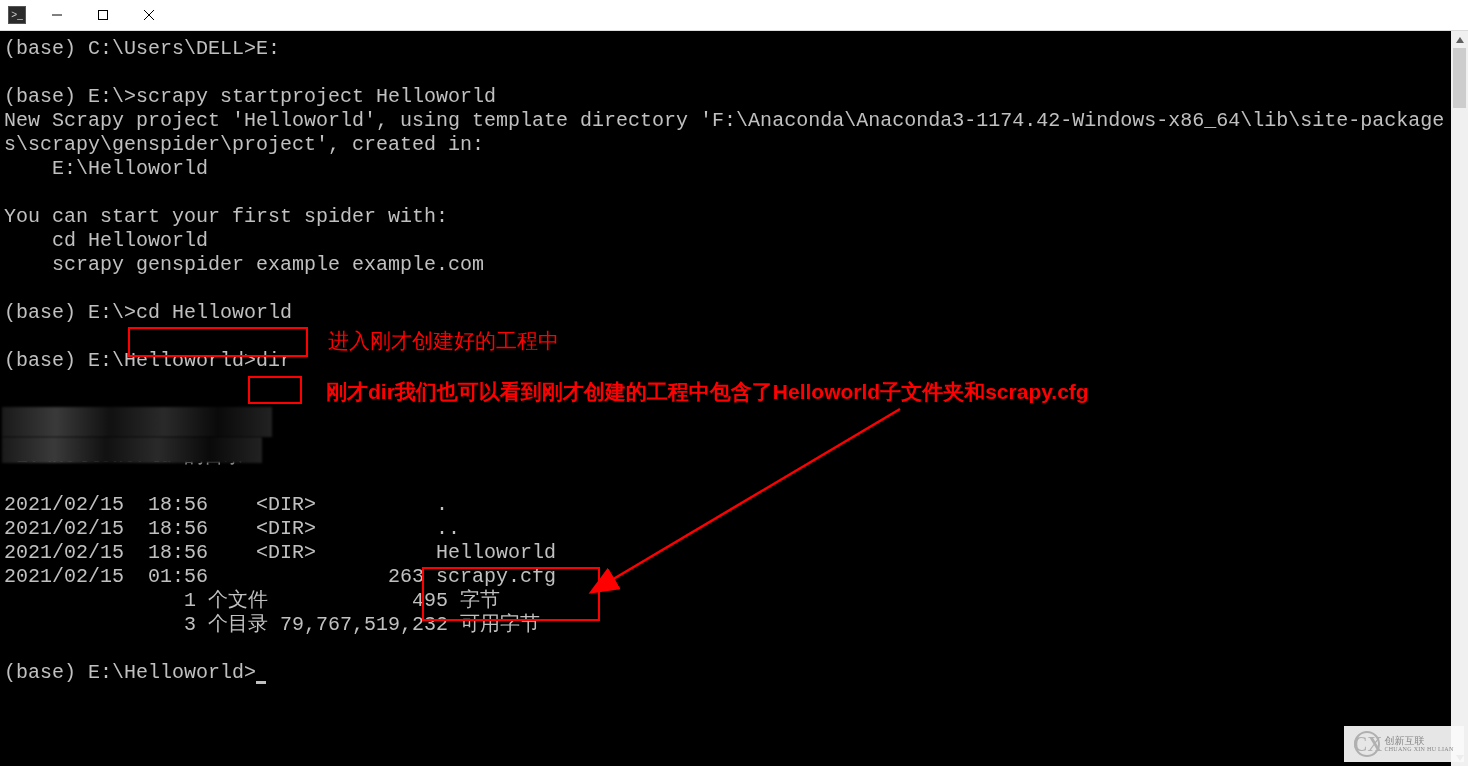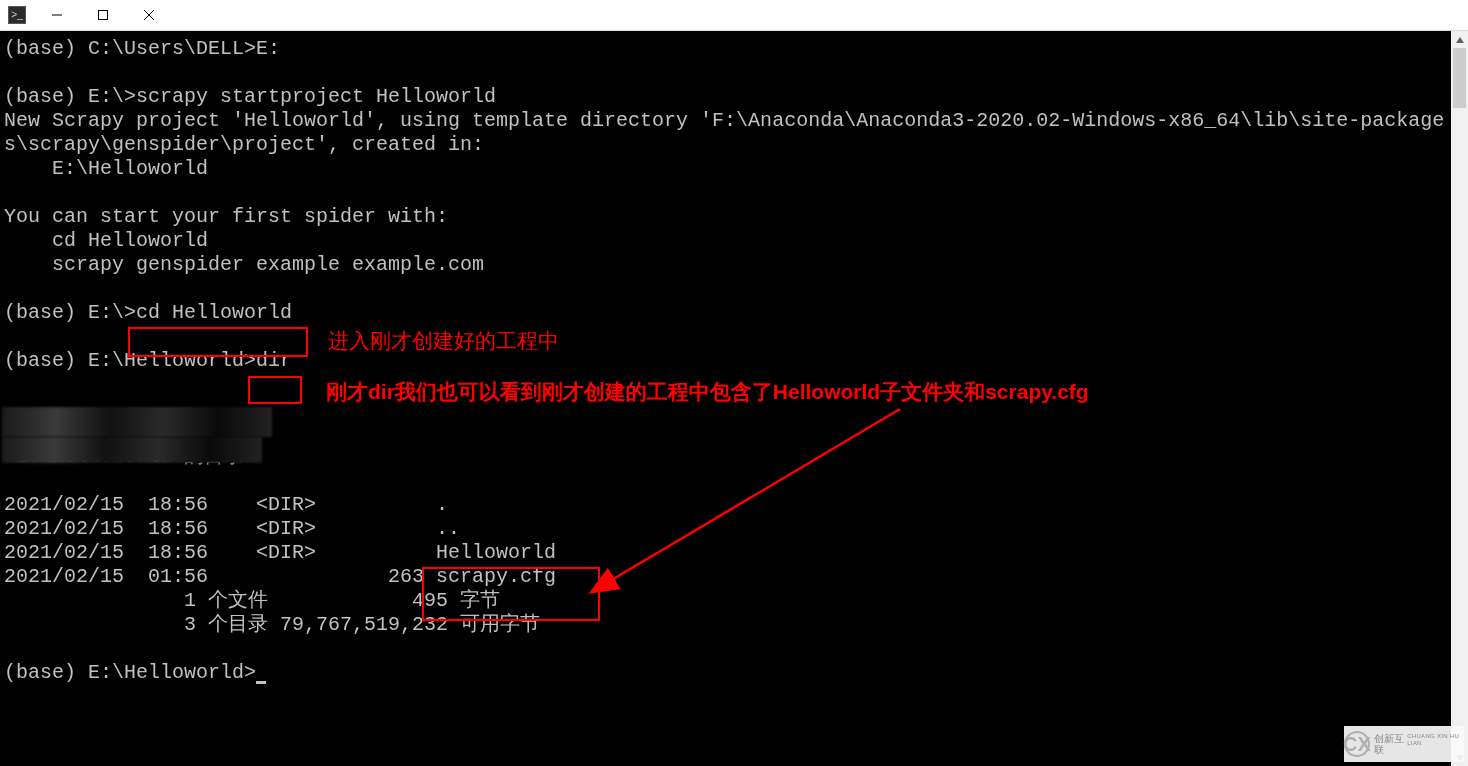--- a/index.html
+++ b/index.html
@@ -143,35 +143,36 @@
     bottom: 4px;
     width: 120px;
     height: 36px;
     background: rgba(250,250,250,0.92);
     display: flex;
     align-items: center;
     justify-content: center;
     gap: 4px;
     font-size: 10px;
     color: #888;
+    font-family: Liberation Serif, serif;
   }
   .watermark .logo-c {
     font-size: 20px;
     font-weight: bold;
     color: #b0b0b0;
     border: 2px solid #b0b0b0;
     border-radius: 50%;
     width: 22px;
     height: 22px;
     display: inline-flex;
     align-items: center;
     justify-content: center;
     line-height: 1;
   }
-  .watermark .wtext { display:flex; flex-direction:row; line-height:1.1; }
+  .watermark .wtext { display:flex; flex-direction:column; line-height:1.1; }
 </style>
 </head>
 <body>
 
 <div class="window">
 
   <div class="title-bar">
     <span class="icon">
         <span>&gt;_</span>
       </span>
@@ -193,21 +194,21 @@
           </svg>
       </div>
     </div>
   </div>
 
   <div class="terminal-area">
 
     <div class="terminal-content"><span>(base) C:\Users\DELL&gt;E:</span>
 <span></span>
 <span>(base) E:\&gt;scrapy startproject Helloworld</span>
-<span>New Scrapy project 'Helloworld', using template directory 'F:\Anaconda\Anaconda3-2020.02-Windows-x86_64\lib\site-package</span>
+<span>New Scrapy project 'Helloworld', using template directory 'F:\Anaconda\Anaconda3-1174.42-Windows-x86_64\lib\site-package</span>
 <span>s\scrapy\genspider\project', created in:</span>
 <span>    E:\Helloworld</span>
 <span></span>
 <span>You can start your first spider with:</span>
 <span>    cd Helloworld</span>
 <span>    scrapy genspider example example.com</span>
 <span></span>
 <span>(base) E:\&gt;</span><span>cd Helloworld</span>
 <span></span>
 <span>(base) E:\Helloworld&gt;</span><span>dir</span>

